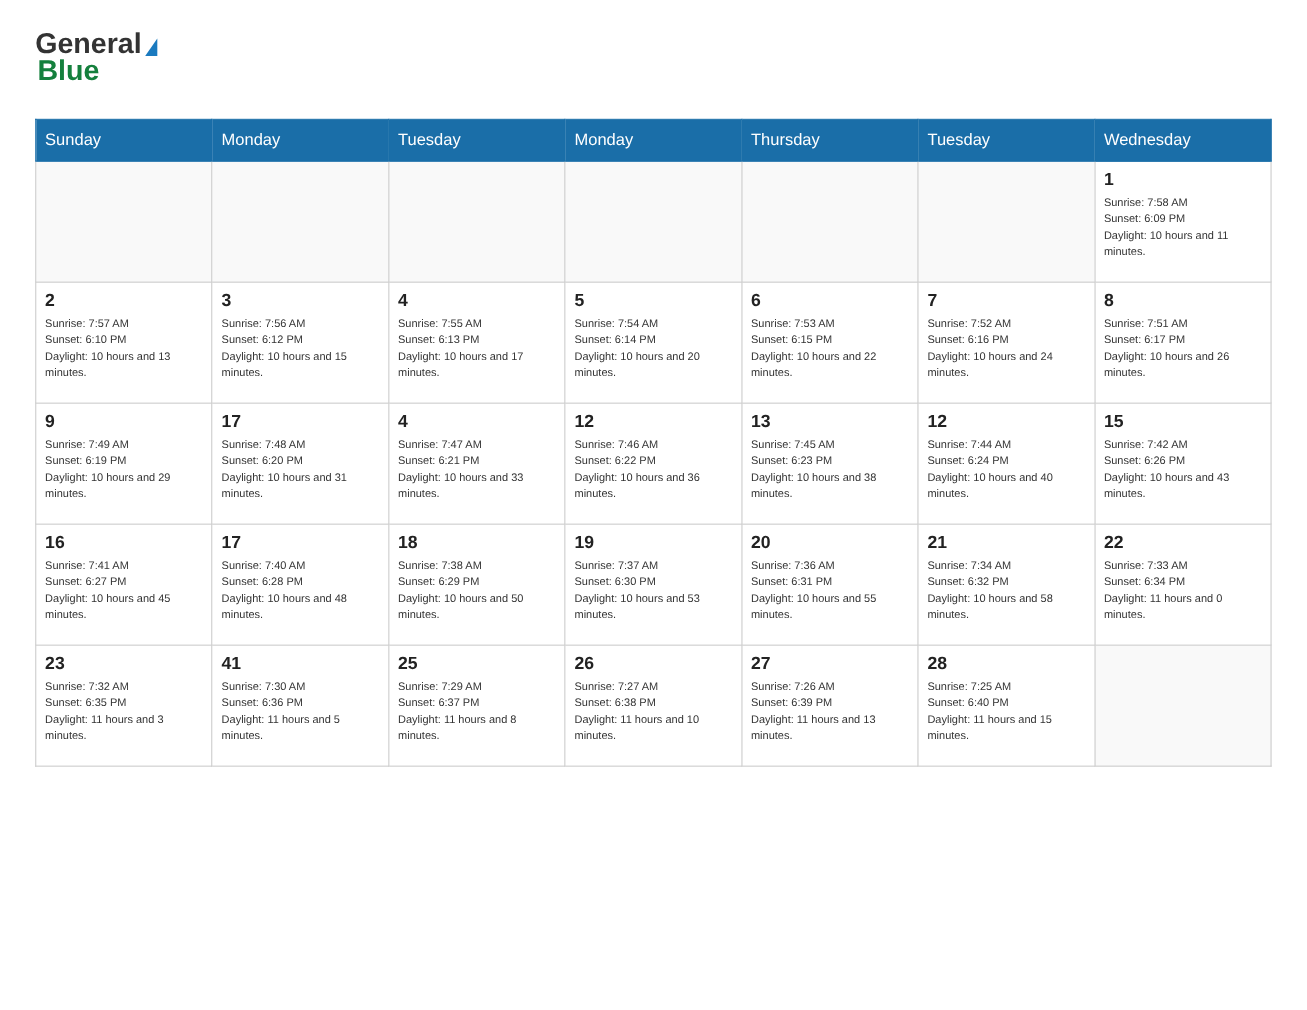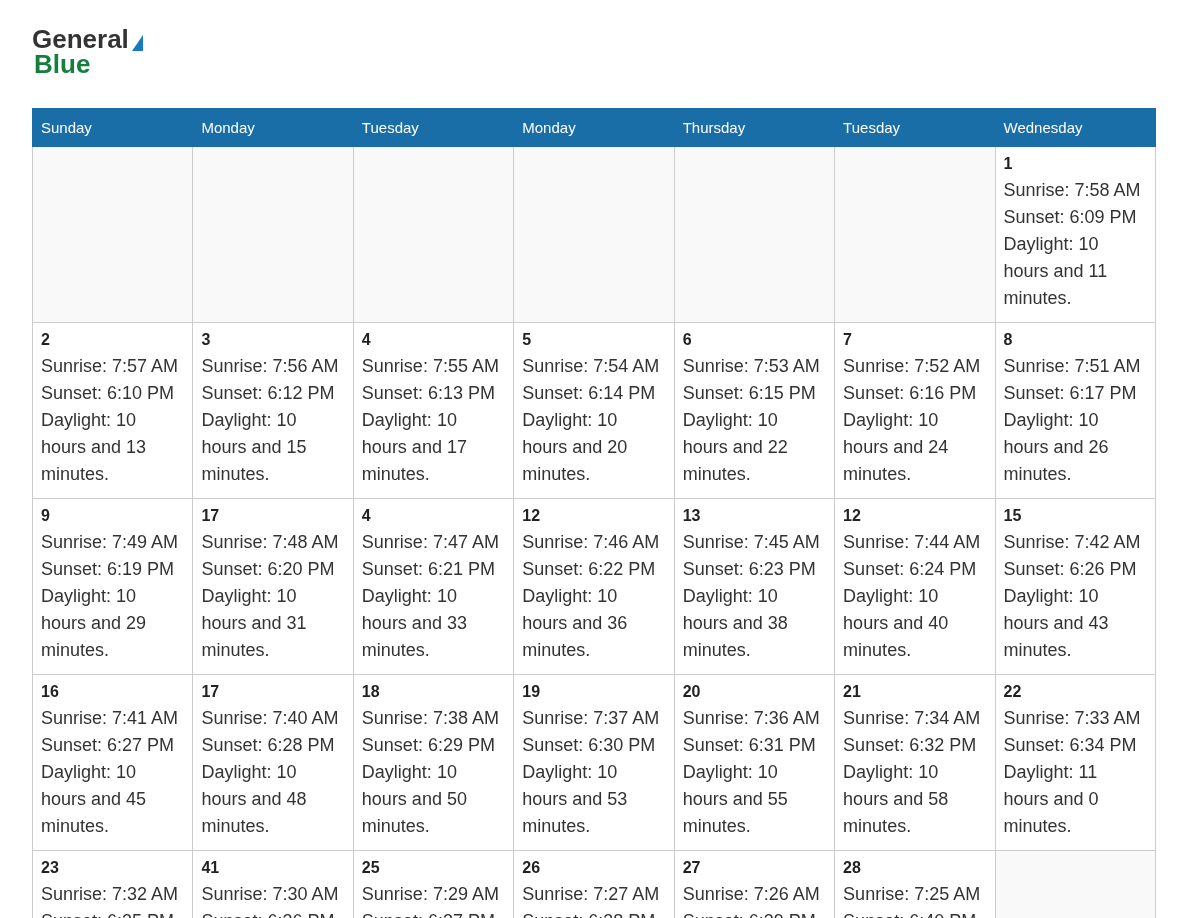--- a/index.html
+++ b/index.html
@@ -59,21 +59,21 @@
       height: 110px;
     }
     .day-num {
       font-size: 16px;
       font-weight: bold;
       color: #222;
       margin-bottom: 4px;
       display: block;
     }
     .day-info {
-      font-size: 18px;
+      font-size: 10px;
       color: #333;
       line-height: 1.5;
     }
     .empty-cell {
       background: #f9f9f9;
     }
     tr:last-child td {
       border-bottom: 1px solid #ccc;
     }
   </style>

